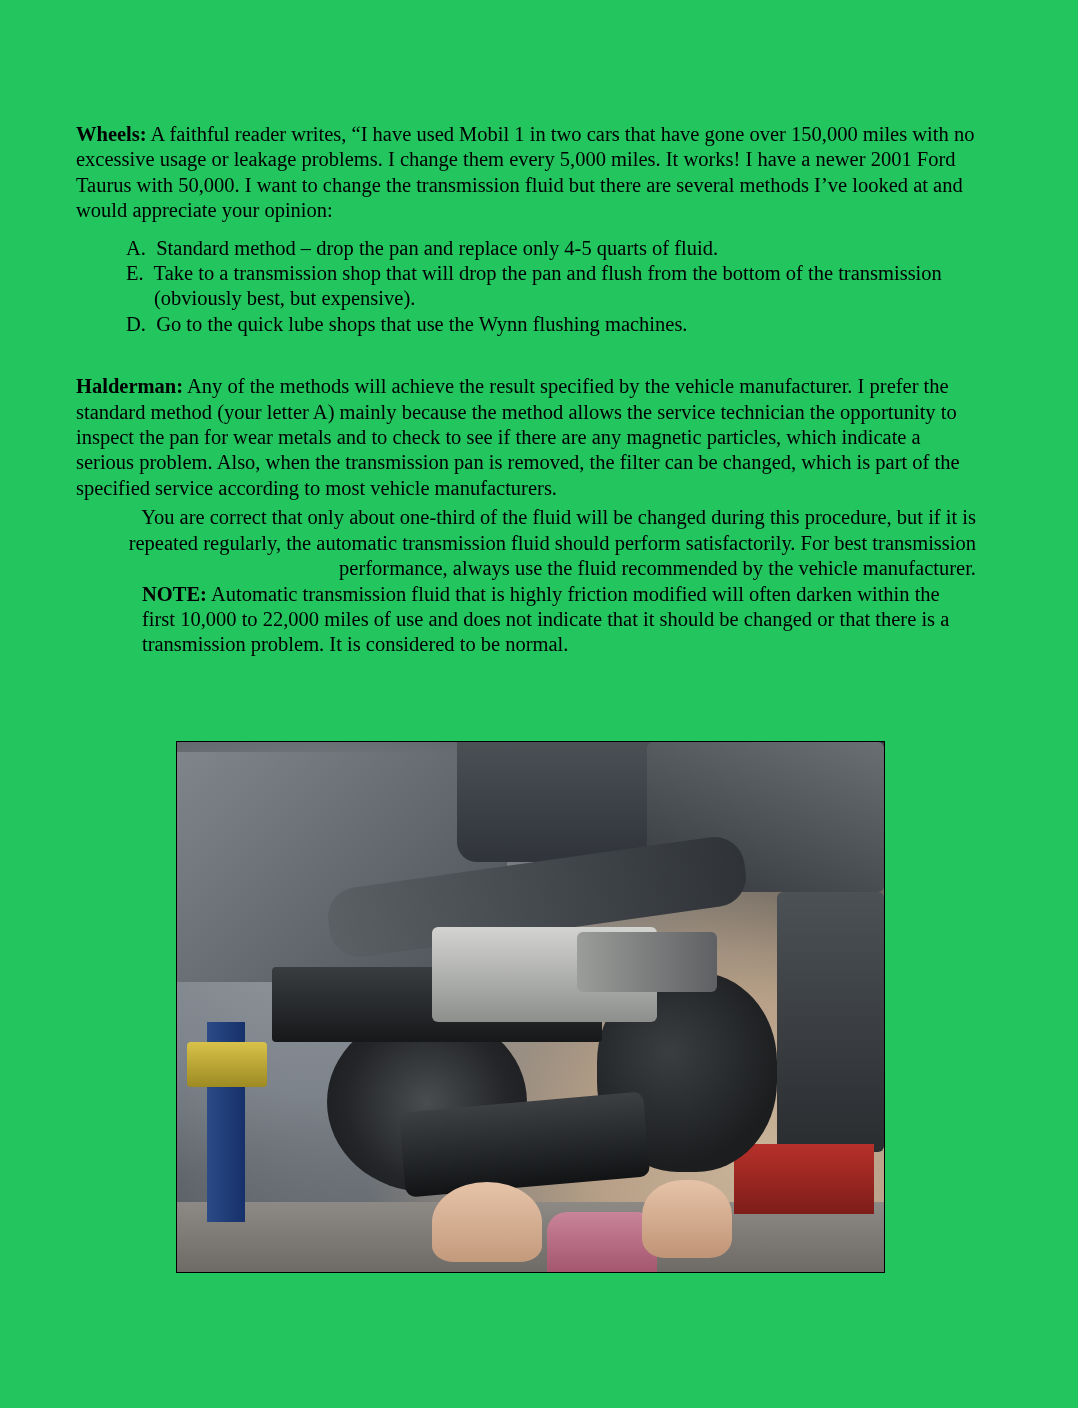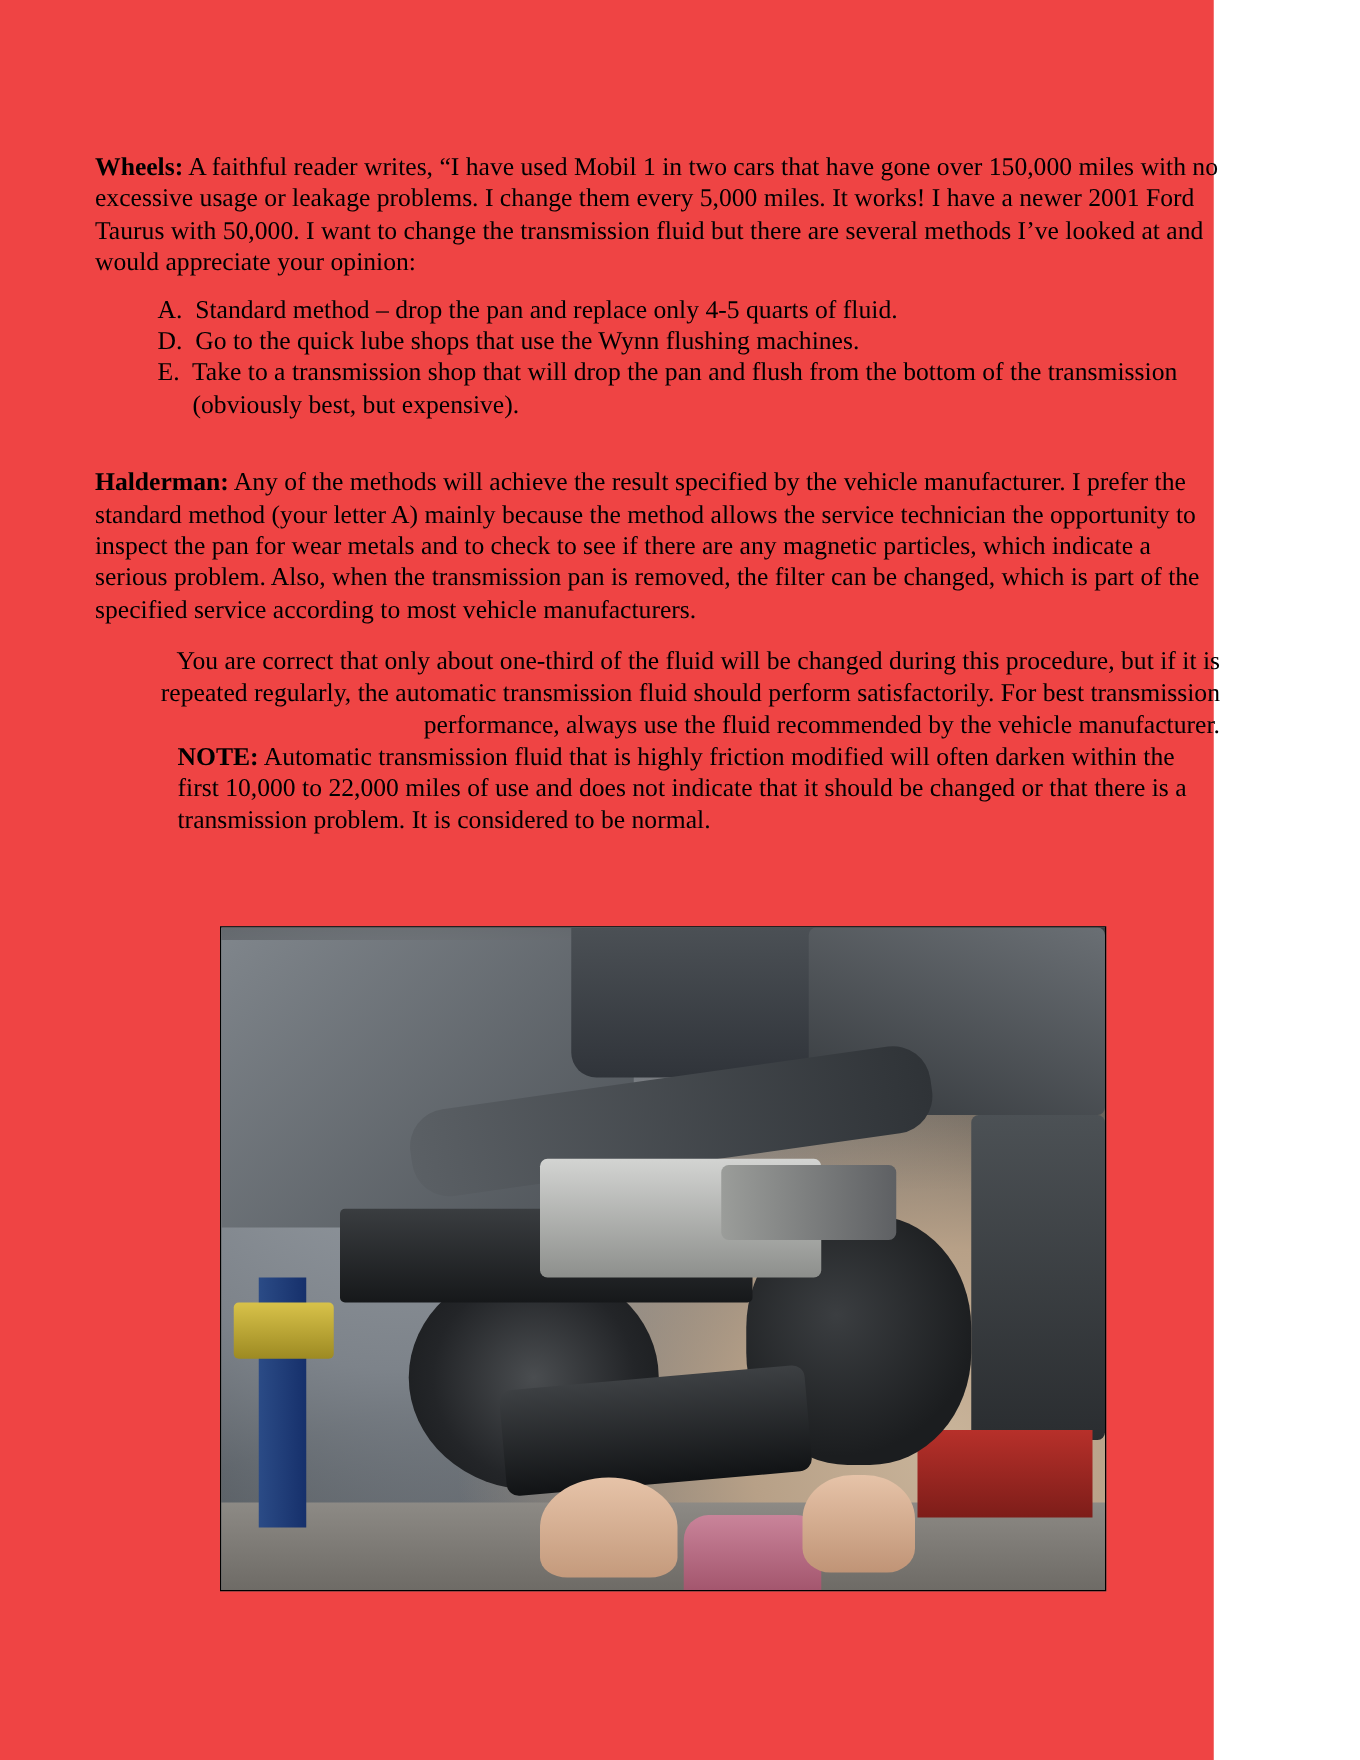--- a/index.html
+++ b/index.html
@@ -11,23 +11,23 @@
     width: 1088px;
     height: 1408px;
     font-family: "Liberation Serif", serif;
     color: #000000;
     position: relative;
     overflow: hidden;
   }
   .page {
     position: absolute;
     left: 0; top: 0;
-    width: 971px;
+    width: 1078px;
     height: 1408px;
-    background: #ef4444;
+    background: #22c55e;
   }
   .content {
     position: absolute;
     left: 76px;
     top: 122px;
     width: 900px;
   }
   p {
     margin: 0 0 0 0;
     font-size: 20.5px;
@@ -60,21 +60,21 @@
   }
   .list-closing {
     font-size: 20.5px;
     line-height: 25.4px;
     padding-left: 66px;
   }
   .spacer {
     height: 25px;
   }
   .para-halderman {
-    margin-bottom: 16px;
+    margin-bottom: 4px;
   }
   .indent {
     text-indent: 40px;
     text-align: right;
   }
   .note-block {
     font-size: 20.5px;
     line-height: 25.4px;
     padding-left: 66px;
     text-indent: 0;
@@ -129,22 +129,22 @@
 <body>
 
 <div class="page">
 
   <div class="content">
 
     <p class="para-wheels"><span class="bold">Wheels:</span><span>  A faithful reader writes, “I have used Mobil 1 in two cars that have gone over 150,000 miles with no excessive usage or leakage problems.  I change them every 5,000 miles.  It works!  I have a newer 2001 Ford Taurus with 50,000.  I want to change the transmission fluid but there are several methods I’ve looked at and would appreciate your opinion:</span></p>
 
     <ul class="list">
       <li class="list-item"><span class="marker">A.</span>&nbsp; <span>Standard method – drop the pan and replace only 4-5 quarts of fluid.</span></li>
+      <li class="list-item"><span class="marker">E.</span>&nbsp; <span>Take to a transmission shop that will drop the pan and flush from the bottom of the transmission (obviously best, but expensive).</span></li>
       <li class="list-item"><span class="marker">D.</span>&nbsp; <span>Go to the quick lube shops that use the Wynn flushing machines.</span></li>
-      <li class="list-item"><span class="marker">E.</span>&nbsp; <span>Take to a transmission shop that will drop the pan and flush from the bottom of the transmission (obviously best, but expensive).</span></li>
     </ul>
 
 
     <div class="spacer"></div>
 
     <p class="para-halderman"><span class="bold">Halderman:</span><span>  Any of the methods will achieve the result specified by the vehicle manufacturer.  I prefer the standard method (your letter A) mainly because the method allows the service technician the opportunity to inspect the pan for wear metals and to check to see if there are any magnetic particles, which indicate a serious problem.  Also, when the transmission pan is removed, the filter can be changed, which is part of the specified service according to most vehicle manufacturers.</span></p>
 
     <p class="indent">You are correct that only about one-third of the fluid will be changed during this procedure, but if it is repeated regularly, the automatic transmission fluid should perform satisfactorily.  For best transmission performance, always use the fluid recommended by the vehicle manufacturer.</p>
 
     <p class="note-block"><span class="italic-bold">NOTE:</span><span>  Automatic transmission fluid that is highly friction modified will often darken within the first 10,000 to 22,000 miles of use and does not indicate that it should be changed or that there is a transmission problem.  It is considered to be normal.</span></p>

